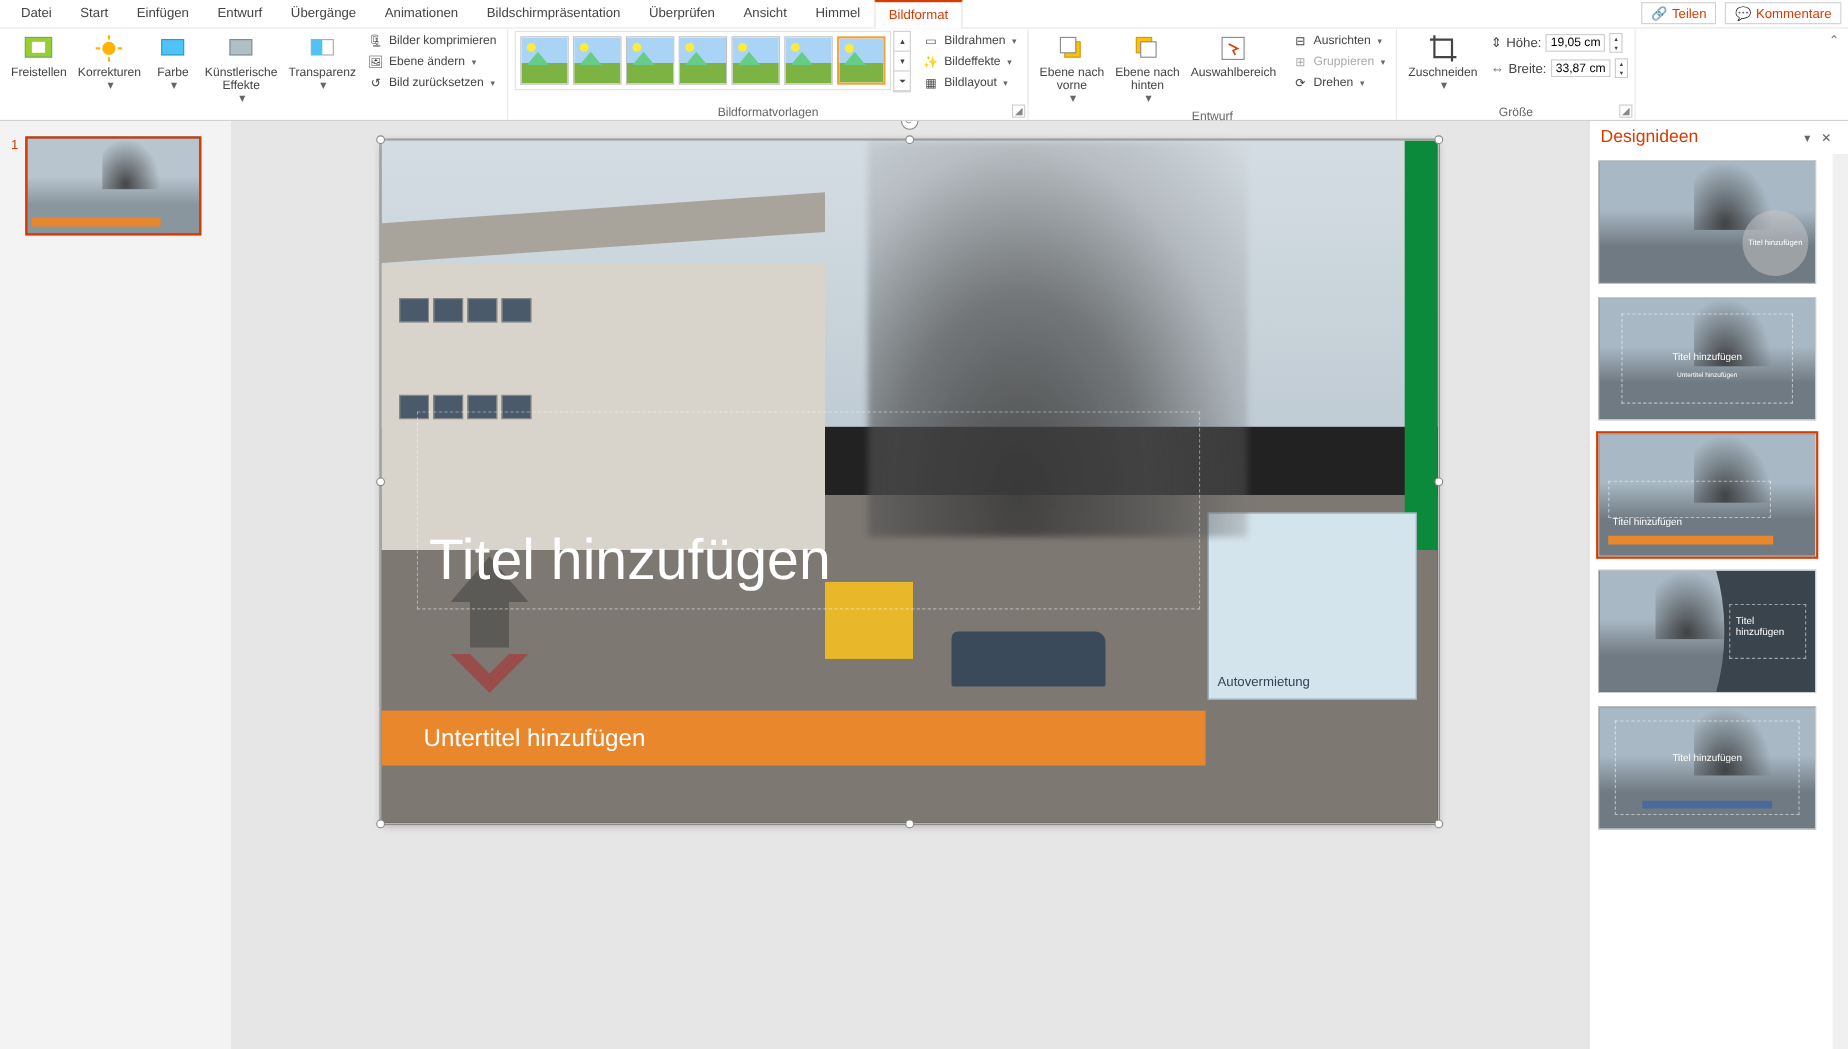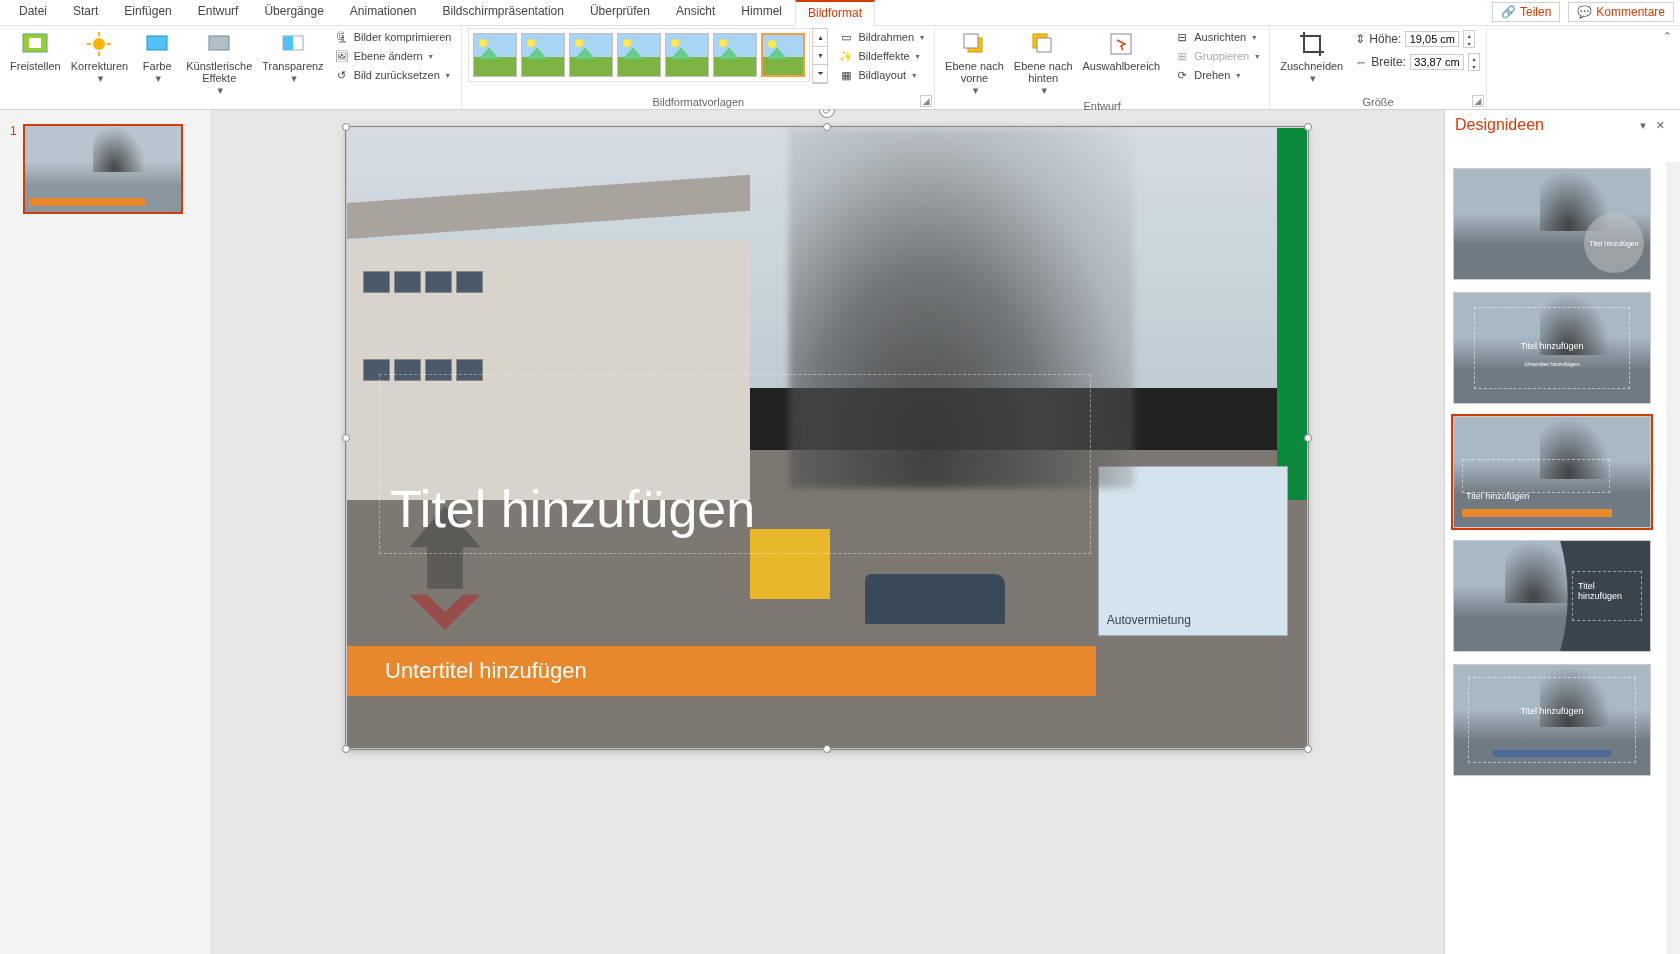--- a/index.html
+++ b/index.html
@@ -69,21 +69,21 @@
 .h-t{top:-5px;left:50%;margin-left:-4px}.h-b{bottom:-5px;left:50%;margin-left:-4px}
 .h-l{left:-5px;top:50%;margin-top:-4px}.h-r{right:-5px;top:50%;margin-top:-4px}
 .rot{top:-26px;left:50%;margin-left:-8px;width:16px;height:16px;border:1px solid #888;border-radius:50%;background:#fff;display:flex;align-items:center;justify-content:center;font-size:10px;color:#888;}
 .title-box { position:absolute; left:32px; top:246px; right:216px; height:180px; border:1px dashed rgba(255,255,255,0.4); display:flex; align-items:flex-end; padding:0 10px 14px; }
 .title-box span { font-size:52px; color:#fff; font-weight:300; }
 .subtitle-box { position:absolute; left:0; bottom:52px; width:78%; background:#e8872b; padding:12px 38px; }
 .subtitle-box span { font-size:22px; color:#fff; }
 .alt-bar { position:absolute; left:0; right:0; bottom:0; background:rgba(30,30,30,0.85); color:#eee; font-size:12px; padding:6px 10px; }
 .arrow-ic { position:absolute; left:4%; bottom:18%; width:120px; height:130px; opacity:0.55; }
 
-.design-pane { width:236px; background:#fff; border-left:1px solid #d0d0d0; display:flex; flex-direction:column;gap:22px; }
+.design-pane { width:236px; background:#fff; border-left:1px solid #d0d0d0; display:flex; flex-direction:column; }
 .design-hdr { display:flex; align-items:center; padding:6px 10px; }
 .design-hdr h3 { font-size:16px; font-weight:400; color:#d83b01; flex:1; }
 .design-hdr .pin, .design-hdr .cls { font-size:11px; color:#666; padding:2px 5px; cursor:pointer; }
 .design-body { flex:1; overflow-y:auto; padding:6px 8px; }
 .idea { width:198px; height:112px; margin-bottom:12px; border:1px solid #ccc; position:relative; background:#6a7a85; overflow:hidden; cursor:pointer; }
 .idea.sel { outline:2px solid #d83b01; }
 .idea .bg { position:absolute; inset:0; background:linear-gradient(180deg,#a8b8c4 40%,#707a82 70%); }
 .idea .smk { position:absolute; top:0; left:44%; width:36%; height:56%; background:radial-gradient(ellipse at 40% 90%, rgba(50,50,50,0.85), transparent 70%); }
 .idea .txt { position:absolute; color:#fff; font-size:9px; }
 .idea .bar { position:absolute; background:#e8872b; height:8px; }

